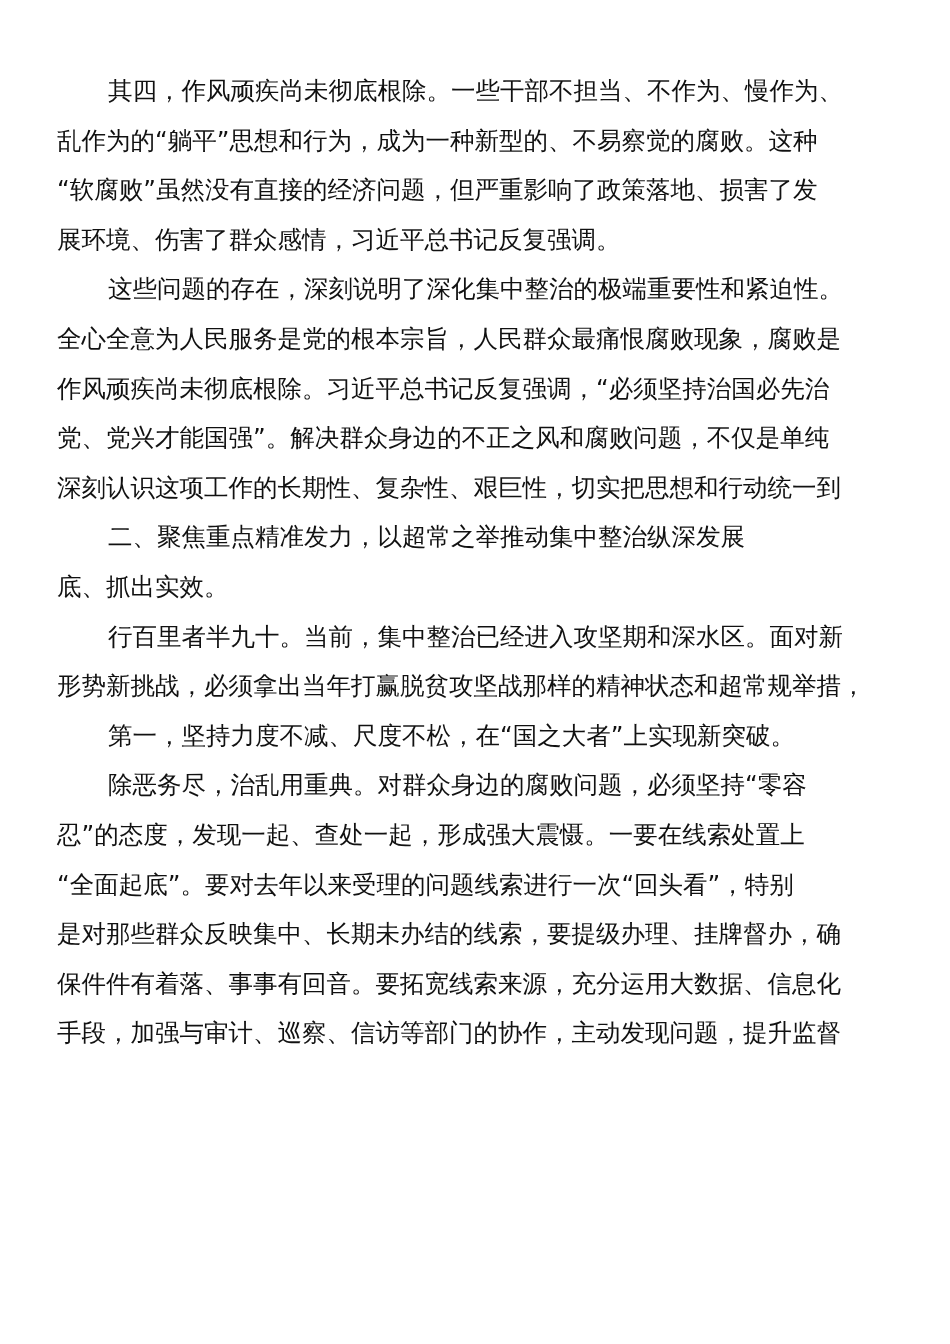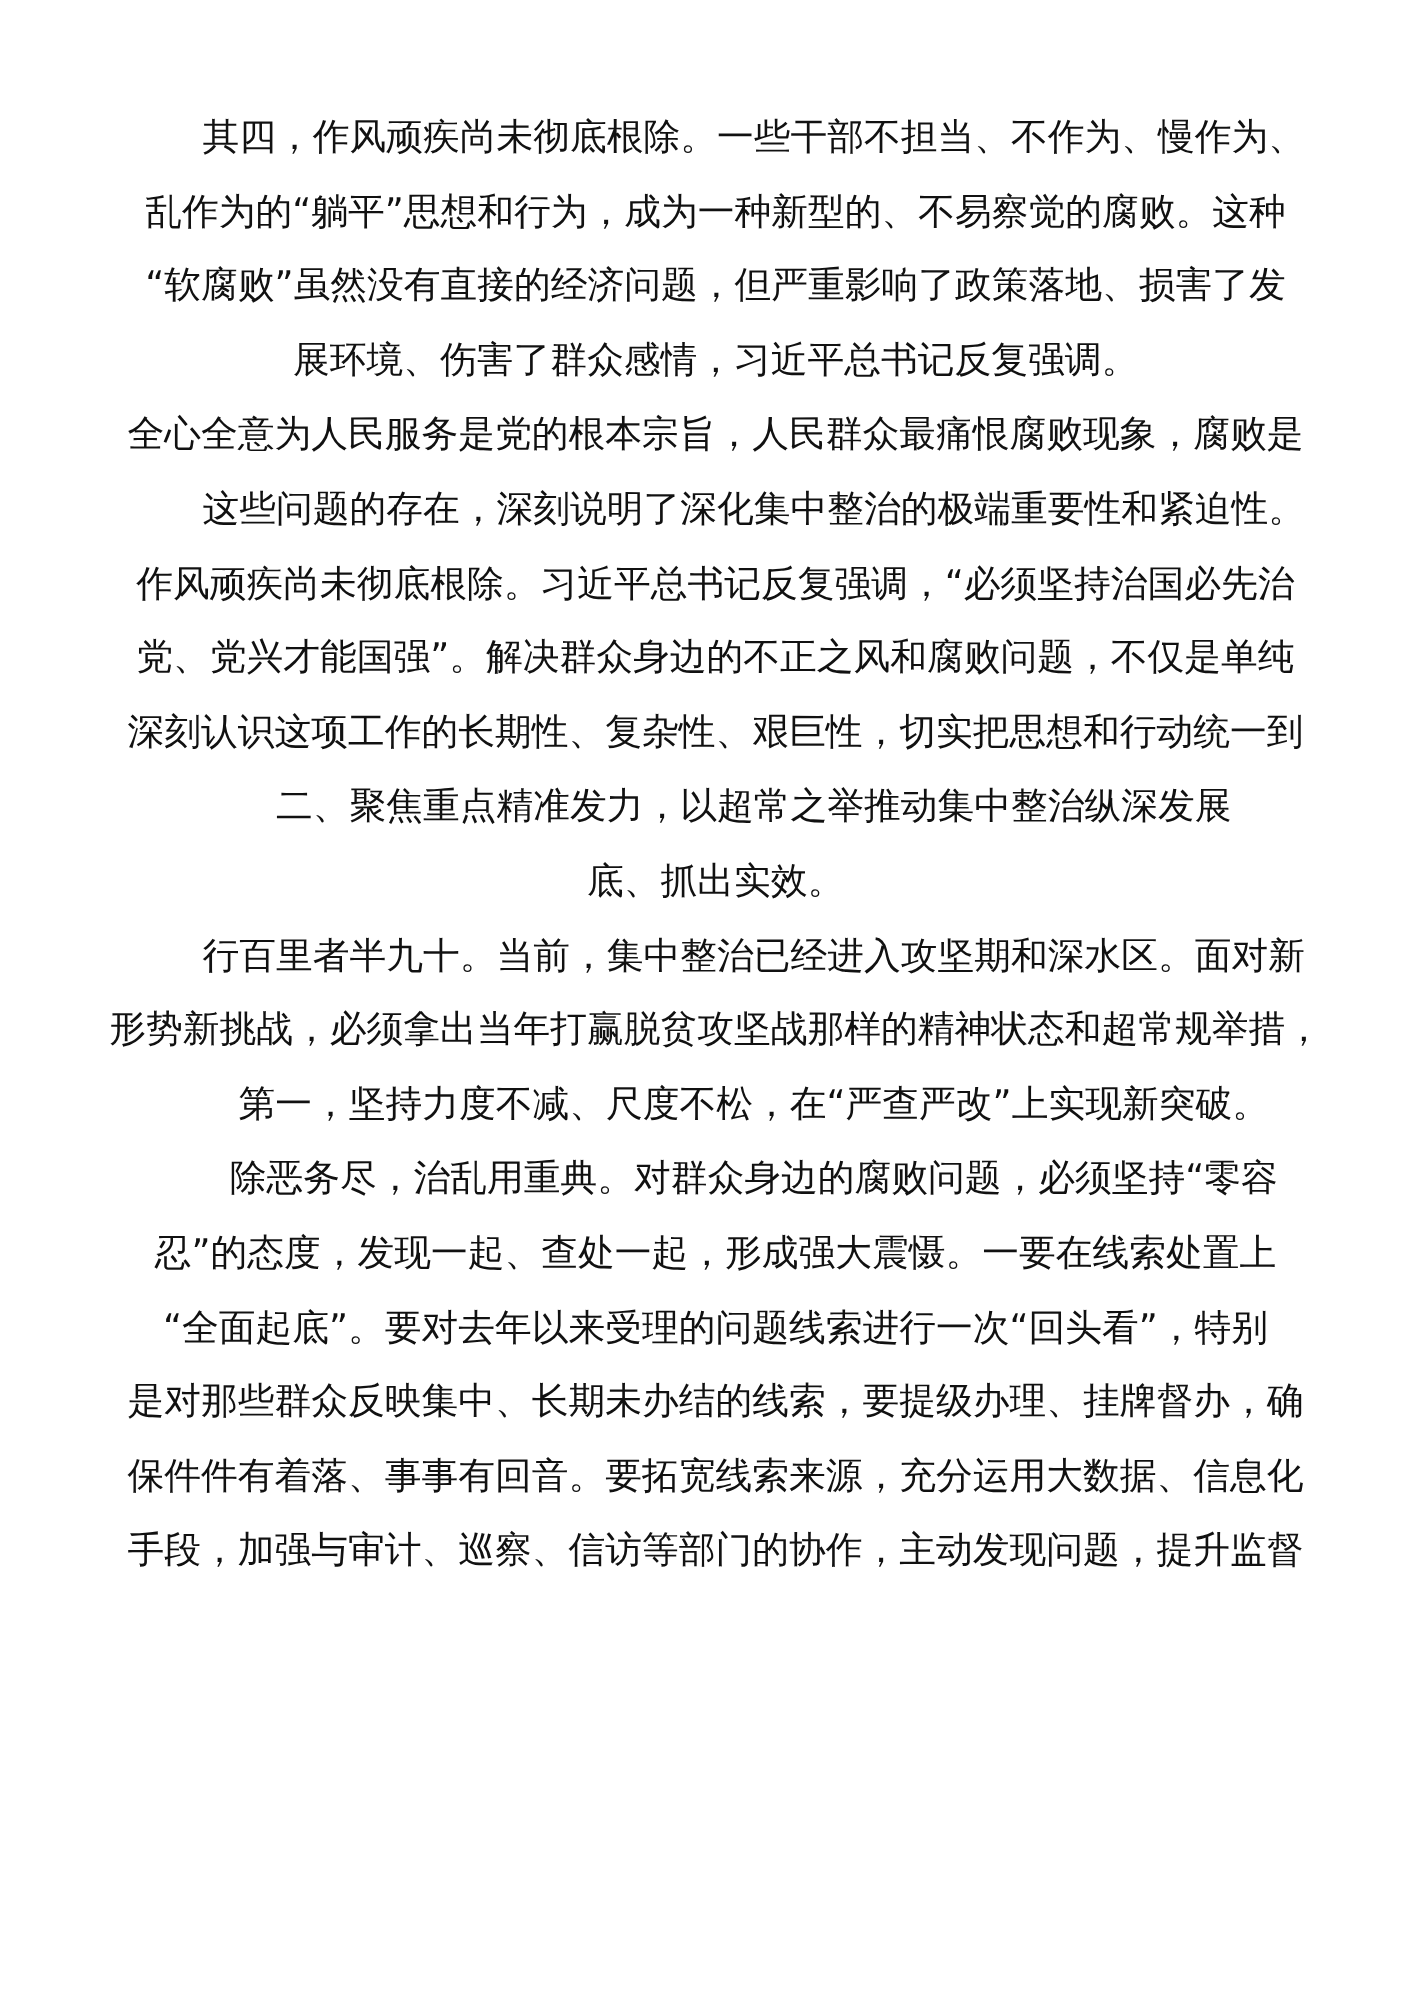--- a/index.html
+++ b/index.html
@@ -6,42 +6,41 @@
   body { width: 950px; height: 1344px; overflow: hidden; position: relative; }
   .page {
     position: absolute;
     left: 57px;
     top: 66px;
     width: 840px;
     font-family: "DejaVu Sans", "Liberation Sans", sans-serif;
     font-size: 24.5px;
     line-height: 49.6px;
     color: #111111;
-    text-align: center;
   }
   .line { white-space: nowrap; height: 49.6px; }
   .indent { padding-left: 51px; }
 </style>
 </head>
 <body>
 
 <div class="page">
   <div class="line indent">其四，作风顽疾尚未彻底根除。一些干部不担当、不作为、慢作为、</div>
   <div class="line">乱作为的“躺平”思想和行为，成为一种新型的、不易察觉的腐败。这种</div>
   <div class="line">“软腐败”虽然没有直接的经济问题，但严重影响了政策落地、损害了发</div>
   <div class="line">展环境、伤害了群众感情，习近平总书记反复强调。</div>
+  <div class="line indent">这些问题的存在，深刻说明了深化集中整治的极端重要性和紧迫性。</div>
   <div class="line">全心全意为人民服务是党的根本宗旨，人民群众最痛恨腐败现象，腐败是</div>
-  <div class="line indent">这些问题的存在，深刻说明了深化集中整治的极端重要性和紧迫性。</div>
   <div class="line">作风顽疾尚未彻底根除。习近平总书记反复强调，“必须坚持治国必先治</div>
   <div class="line">党、党兴才能国强”。解决群众身边的不正之风和腐败问题，不仅是单纯</div>
   <div class="line">深刻认识这项工作的长期性、复杂性、艰巨性，切实把思想和行动统一到</div>
   <div class="line indent">二、聚焦重点精准发力，以超常之举推动集中整治纵深发展</div>
   <div class="line">底、抓出实效。</div>
   <div class="line indent">行百里者半九十。当前，集中整治已经进入攻坚期和深水区。面对新</div>
   <div class="line">形势新挑战，必须拿出当年打赢脱贫攻坚战那样的精神状态和超常规举措，</div>
-  <div class="line indent">第一，坚持力度不减、尺度不松，在“严查严改”上实现新突破。</div>
+  <div class="line indent">第一，坚持力度不减、尺度不松，在“国之大者”上实现新突破。</div>
   <div class="line indent">除恶务尽，治乱用重典。对群众身边的腐败问题，必须坚持“零容</div>
   <div class="line">忍”的态度，发现一起、查处一起，形成强大震慑。一要在线索处置上</div>
   <div class="line">“全面起底”。要对去年以来受理的问题线索进行一次“回头看”，特别</div>
   <div class="line">是对那些群众反映集中、长期未办结的线索，要提级办理、挂牌督办，确</div>
   <div class="line">保件件有着落、事事有回音。要拓宽线索来源，充分运用大数据、信息化</div>
   <div class="line">手段，加强与审计、巡察、信访等部门的协作，主动发现问题，提升监督</div>
 </div>
 
 </body></html>

